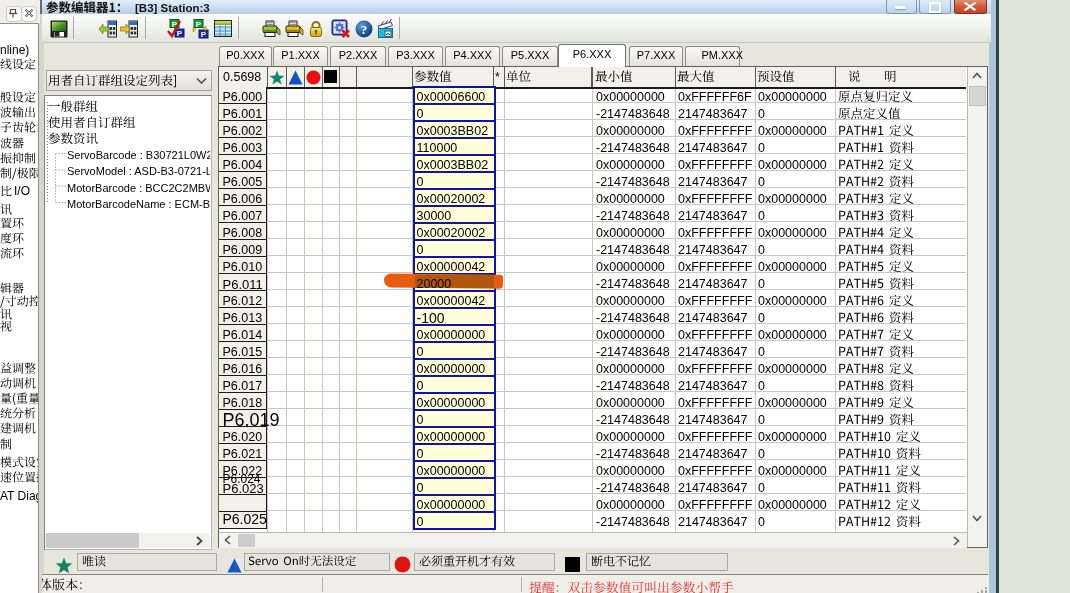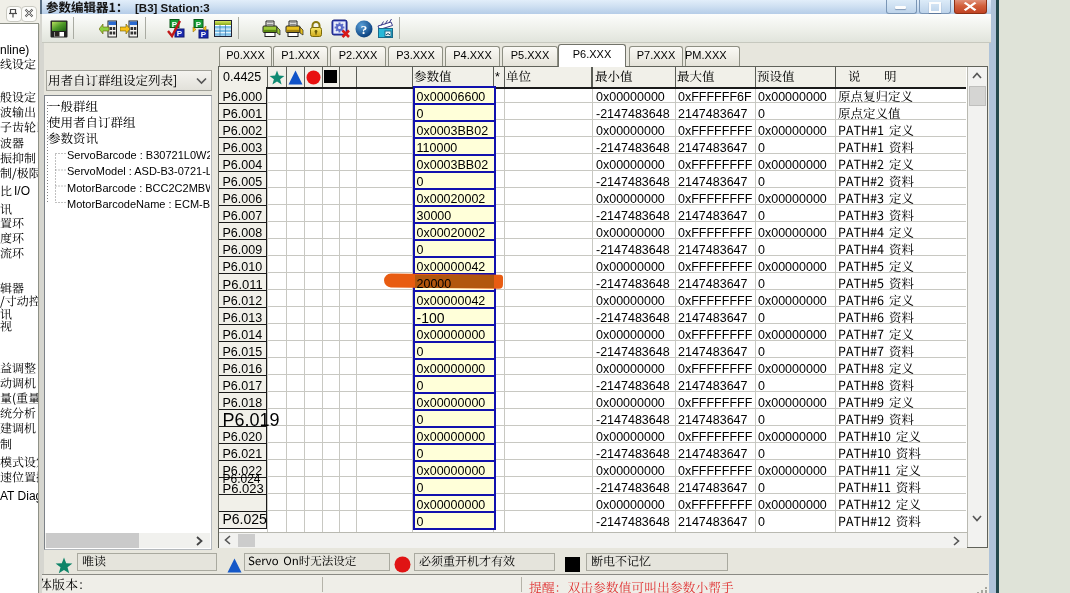--- a/index.html
+++ b/index.html
@@ -433,38 +433,38 @@
 <div class="abs" style="left:388px;top:49px;width:55px;text-align:center;font-size:11px">P3.XXX</div>
 <div class="abs" style="left:445px;top:46px;width:55px;height:20px;background:linear-gradient(180deg,#faf9f5,#e5e3d9);border:1px solid #8e8f83;border-bottom:none;border-radius:3px 3px 0 0;box-sizing:border-box"></div>
 <div class="abs" style="left:445px;top:49px;width:55px;text-align:center;font-size:11px">P4.XXX</div>
 <div class="abs" style="left:502px;top:46px;width:56px;height:20px;background:linear-gradient(180deg,#faf9f5,#e5e3d9);border:1px solid #8e8f83;border-bottom:none;border-radius:3px 3px 0 0;box-sizing:border-box"></div>
 <div class="abs" style="left:502px;top:49px;width:56px;text-align:center;font-size:11px">P5.XXX</div>
 <div class="abs" style="left:558px;top:44px;width:68px;height:23px;background:#fff;border:1px solid #72736a;border-bottom:none;border-radius:3px 3px 0 0;box-sizing:border-box;z-index:5"></div>
 <div class="abs" style="left:561px;top:48px;width:62px;text-align:center;font-size:11px;z-index:6">P6.XXX</div>
 <div class="abs" style="left:629px;top:46px;width:54px;height:20px;background:linear-gradient(180deg,#faf9f5,#e5e3d9);border:1px solid #8e8f83;border-bottom:none;border-radius:3px 3px 0 0;box-sizing:border-box"></div>
 <div class="abs" style="left:629px;top:49px;width:54px;text-align:center;font-size:11px">P7.XXX</div>
 <div class="abs" style="left:685px;top:46px;width:55px;height:20px;background:linear-gradient(180deg,#faf9f5,#e5e3d9);border:1px solid #8e8f83;border-bottom:none;border-radius:3px 3px 0 0;box-sizing:border-box"></div>
-<div class="abs" style="left:685px;top:49px;width:58px;text-align:left;font-size:11px">PM.XXX</div>
+<div class="abs" style="left:685px;top:49px;width:58px;text-align:right;font-size:11px">PM.XXX</div>
 <div class="abs" style="left:218px;top:66px;width:770px;height:482px;background:#fff;border:1px solid #60625a;box-sizing:border-box"></div>
 <div class="abs" style="left:219px;top:67px;width:747px;height:19.5px;background:#f1f0e9;border-bottom:2px solid #1a1a1a;box-sizing:content-box"></div>
 <div class="abs" style="left:266.5px;top:67px;width:1px;height:20px;background:#5a5c55"></div>
 <div class="abs" style="left:286px;top:67px;width:1px;height:20px;background:#5a5c55"></div>
 <div class="abs" style="left:304px;top:67px;width:1px;height:20px;background:#5a5c55"></div>
 <div class="abs" style="left:321.5px;top:67px;width:1px;height:20px;background:#5a5c55"></div>
 <div class="abs" style="left:339px;top:67px;width:1px;height:20px;background:#5a5c55"></div>
 <div class="abs" style="left:356px;top:67px;width:1px;height:20px;background:#5a5c55"></div>
 <div class="abs" style="left:411.5px;top:67px;width:1px;height:20px;background:#5a5c55"></div>
 <div class="abs" style="left:493px;top:67px;width:1px;height:20px;background:#5a5c55"></div>
 <div class="abs" style="left:503.5px;top:67px;width:1px;height:20px;background:#5a5c55"></div>
 <div class="abs" style="left:592px;top:67px;width:1px;height:20px;background:#5a5c55"></div>
 <div class="abs" style="left:674.5px;top:67px;width:1px;height:20px;background:#5a5c55"></div>
 <div class="abs" style="left:755px;top:67px;width:1px;height:20px;background:#5a5c55"></div>
 <div class="abs" style="left:835px;top:67px;width:1px;height:20px;background:#5a5c55"></div>
 <div class="abs" style="left:590.5px;top:67px;width:1px;height:20px;background:#5a5c55"></div>
-<div class="t" style="left:223px;top:70px;font-size:12.5px">0.4425</div>
+<div class="t" style="left:223px;top:70px;font-size:12.5px">0.5698</div>
 <svg class="abs" style="left:268.5px;top:69.5px" width="16" height="16" viewBox="0 0 16 16">
 <path d="M8 0.5 L9.9 5.6 L15.4 5.9 L11.1 9.3 L12.6 14.6 L8 11.6 L3.4 14.6 L4.9 9.3 L0.6 5.9 L6.1 5.6 Z" fill="#0f8a72"></path>
   </svg>
 <svg class="abs" style="left:288px;top:70px" width="15" height="15" viewBox="0 0 15 15">
 <path d="M7.5 0.5 L14.5 14.5 L0.5 14.5 Z" fill="#1053c8"></path>
   </svg>
 <svg class="abs" style="left:305.5px;top:70px" width="15" height="15" viewBox="0 0 15 15">
 <circle cx="7.5" cy="7.5" r="7" fill="#e81010"></circle>
   </svg>
 <div class="abs" style="left:323.5px;top:70px;width:13px;height:13px;background:#000"></div>

